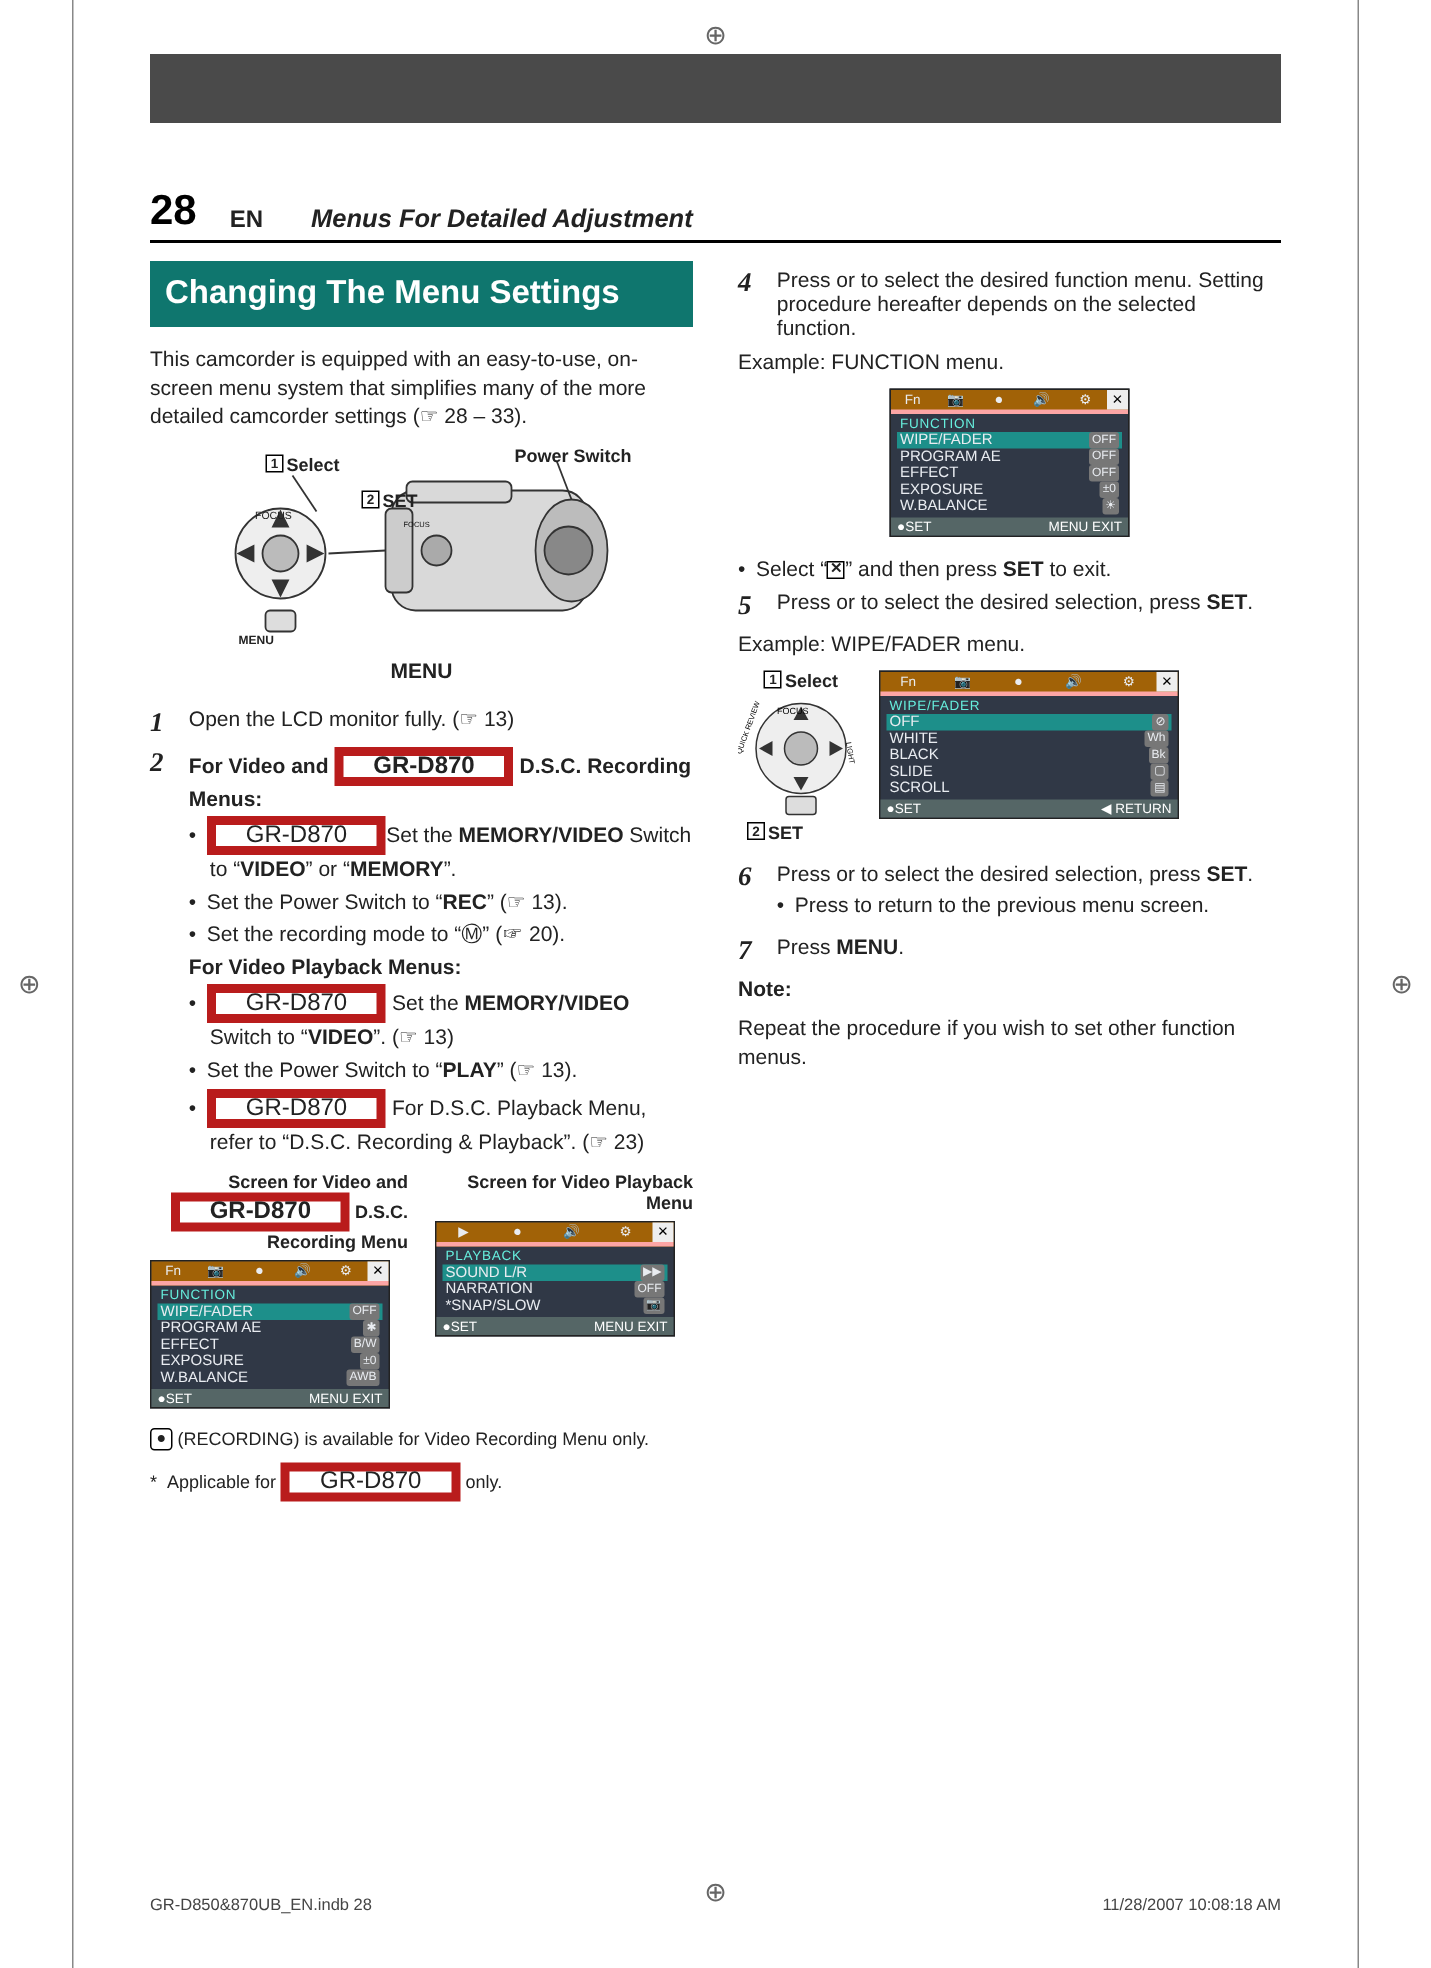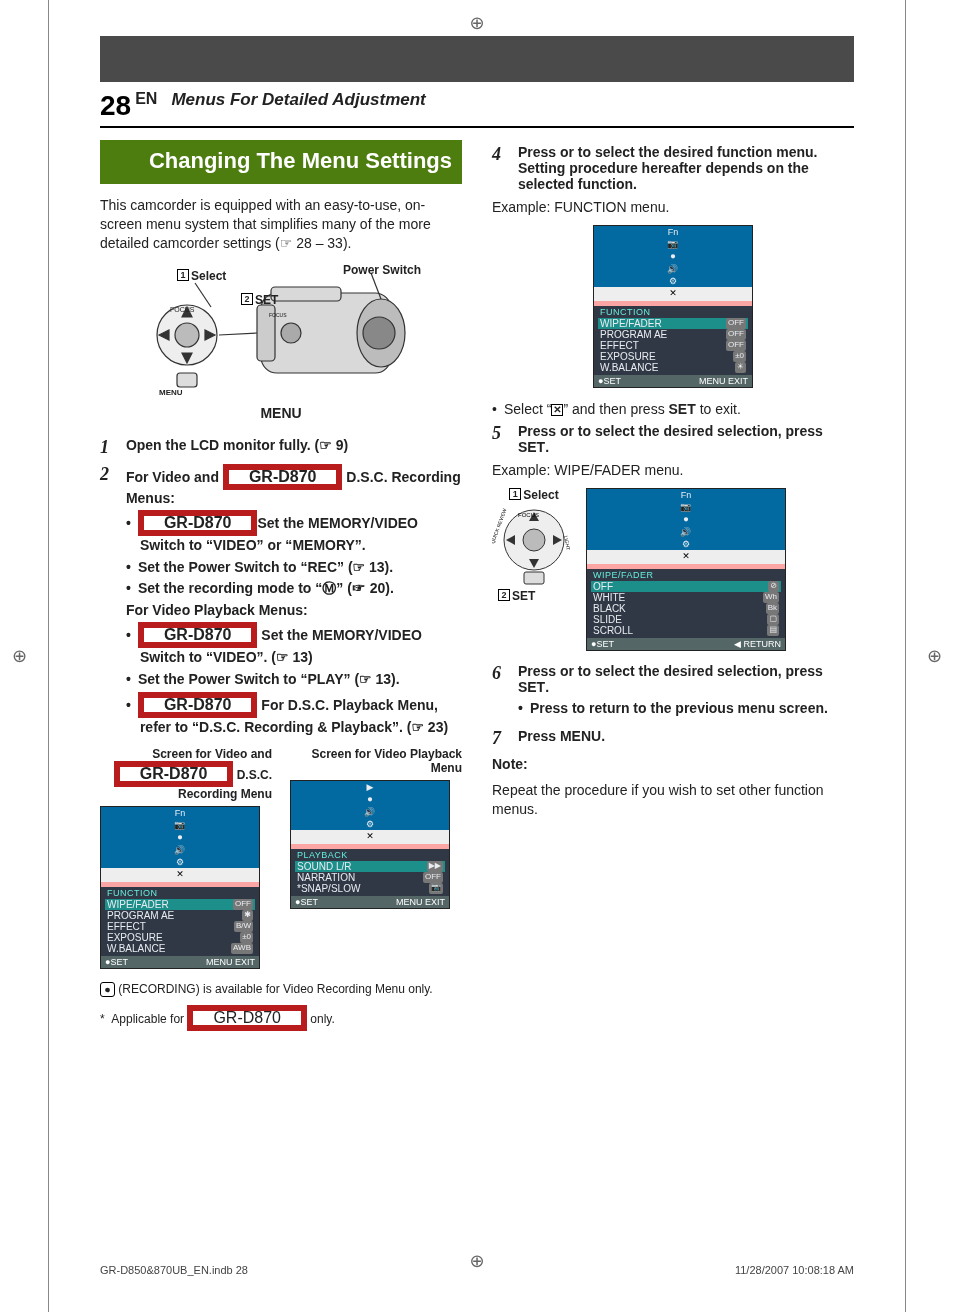--- a/index.html
+++ b/index.html
@@ -26,39 +26,40 @@
   .reg-mark-top { position:absolute; top:12px; left:50%; transform:translateX(-50%); font-size:18px; color:#666;}
   .reg-mark-bottom { position:absolute; bottom:40px; left:50%; transform:translateX(-50%); font-size:18px; color:#666;}
   .reg-mark-left { position:absolute; top:50%; left:12px; transform:translateY(-50%); font-size:18px; color:#666;}
   .reg-mark-right { position:absolute; top:50%; right:12px; transform:translateY(-50%); font-size:18px; color:#666;}
 
   .page {
     position: absolute;
     top: 90px; left: 100px; right: 100px; bottom: 80px;
   }
   .header-row {
-    display:flex; align-items: flex-start; gap:4px;
+    display:flex; align-items: flex-end; gap:22px;
     border-bottom: 2px solid #000;
     padding-bottom: 4px;
     margin-bottom: 12px;
+    margin-top: 34px;
   }
   .pageno { font-size: 28px; font-weight: 900; color:#000; }
   .lang { font-size: 16px; font-weight: 900; margin-right:10px; }
   .section-title { font-style: italic; font-weight: 800; font-size: 17px; }
 
   .cols { display:flex; gap:30px; }
   .col { flex:1; min-width:0; }
 
   .big-heading {
-    background:#4d7c0f;
+    background:#0f766e;
     color:#fff;
     font-weight:800;
     font-size:22px;
     padding:8px 10px 10px;
-    text-align:right;
+    text-align:left;
     margin-bottom:12px;
   }
   p { margin: 0 0 8px 0; line-height:1.35; }
 
   .diagram-box {
     margin: 10px auto 16px;
     display:flex; flex-direction:column; align-items:center;
   }
   .cam-draw {
     width: 280px; height: 140px; position:relative;
@@ -68,34 +69,34 @@
   .menu-cap { text-align:center; font-weight:700; margin-top:2px; }
 
   .stepnum {
     display:inline-block;
     font-style: italic; font-weight:800;
     font-size:18px; width:22px;
     vertical-align:top;
     font-family: "Times New Roman", serif;
   }
   .step { margin: 4px 0 6px 0; }
-  .step-body { display:inline-block; width: calc(100% - 26px); vertical-align:top;font-weight:bold; }
+  .step-body { display:inline-block; width: calc(100% - 26px); vertical-align:top; }
   .model {
     display:inline-block; border:6px solid #b91c1c; padding:0 20px; font-size:16px;
     line-height:14px; vertical-align:baseline;
   }
   ul.b { list-style:none; padding-left: 14px; margin:4px 0; }
   ul.b li::before { content:"•"; display:inline-block; width:12px; margin-left:-14px;}
   ul.b li { margin:3px 0; line-height:1.35; }
 
   .menu-screenshot {
     background:#303846; color:#e9ecf1; font-size:10px;
     width: 160px; border:1px solid #222; padding:0;
   }
-  .menu-screenshot .tabs { display:flex; background:#0369a1; border-bottom:5px solid #fca5a5;flex-direction:column;}
+  .menu-screenshot .tabs { display:flex; background:#a16207; border-bottom:3px solid #fca5a5;}
   .menu-screenshot .tabs span { flex:1; text-align:center; padding:1px 0; font-size:9px;}
   .menu-screenshot .tabs span.x { background:#eee; color:#000; flex:0 0 14px;}
   .menu-screenshot .title-row { color:#6ed; padding:1px 6px; font-size:9px; letter-spacing:0.5px;}
   .menu-screenshot .items { padding:0 4px 2px; }
   .menu-screenshot .items div { display:flex; justify-content:space-between; padding:0 2px; }
   .menu-screenshot .items div.sel { background:#1d8f8a; }
   .menu-screenshot .footer { display:flex; justify-content:space-between; background:#566; padding:1px 4px; font-size:9px; color:#fff;}
   .menu-screenshot .footer .ret { font-size:9px; }
   .badge { font-size:8px; background:#777; padding:0 2px; border-radius:2px;}
   .twoshots { display:flex; gap:18px; margin-top:6px; }
@@ -174,21 +175,21 @@
               <line x1="54" y1="20" x2="70" y2="44"></line>
               <line x1="230" y1="10" x2="240" y2="36"></line>
             </g>
           </svg>
         </div>
         <div class="menu-cap">MENU</div>
       </div>
 
       <div class="step">
         <span class="stepnum">1</span>
-        <span class="step-body">Open the LCD monitor fully. (☞ 9)</span>
+        <span class="step-body">Open the LCD monitor fully. (☞ 13)</span>
       </div>
 
       <div class="step">
         <span class="stepnum">2</span>
         <span class="step-body">
           <b><span>For Video and </span><span class="model">GR-D870</span><span> D.S.C. Recording Menus:</span></b>
           <ul class="b">
             <li><span class="model">GR-D870</span><span>Set the </span><b>MEMORY/VIDEO</b><span> Switch to “</span><b>VIDEO</b><span>” or “</span><b>MEMORY</b><span>”.</span></li>
             <li><span>Set the Power Switch to “</span><b>REC</b><span>” (☞ 13).</span></li>
             <li>Set the recording mode to “Ⓜ” (☞ 20).</li>

